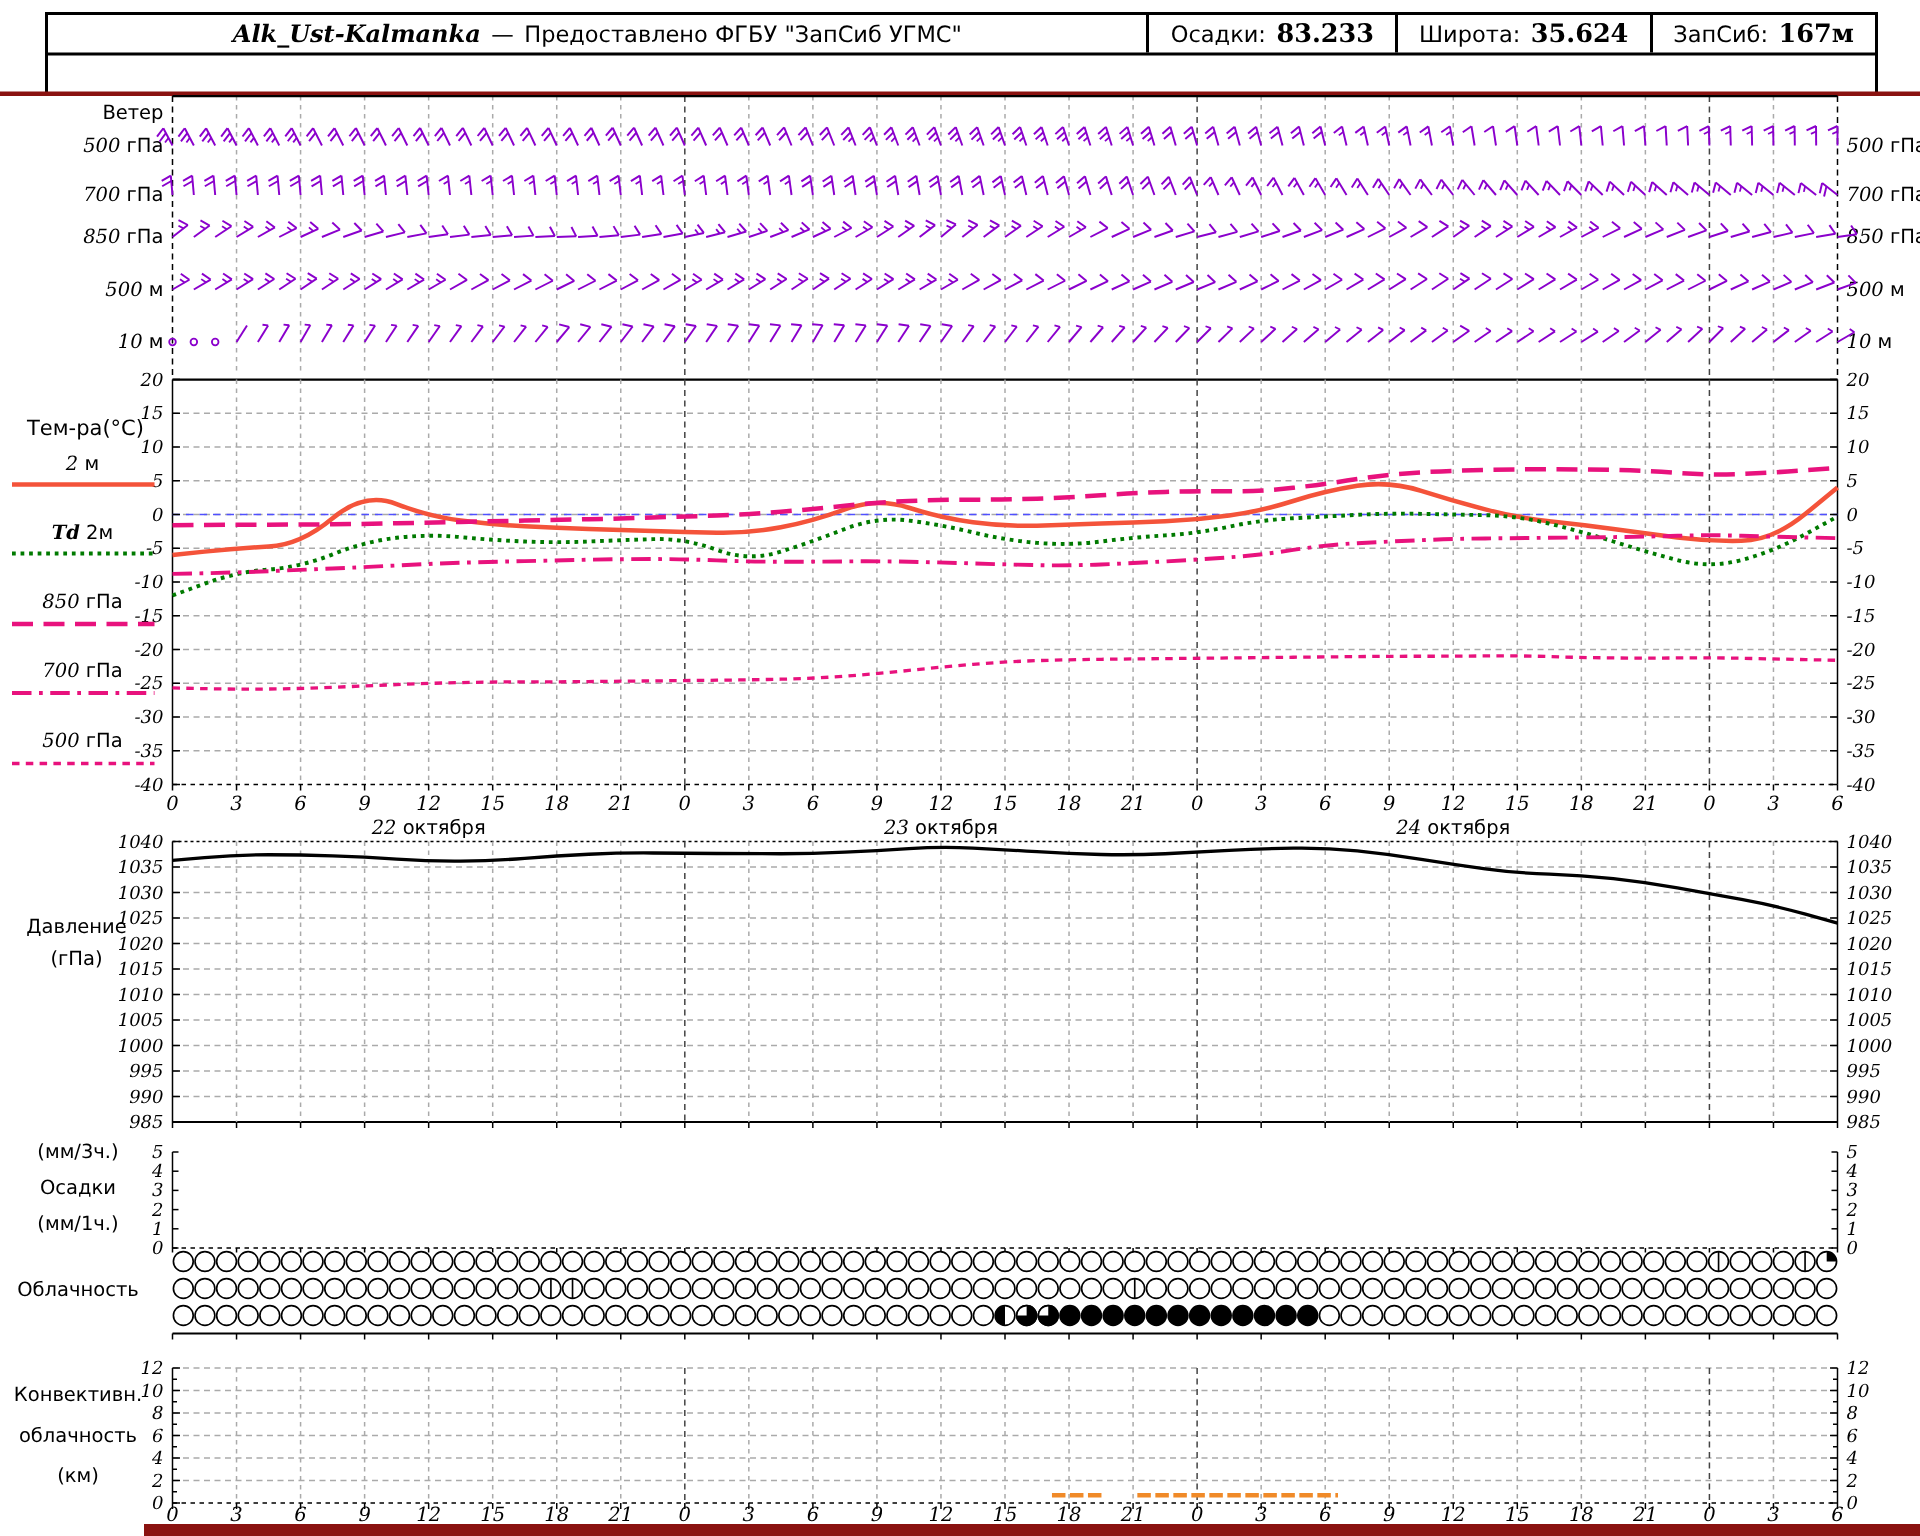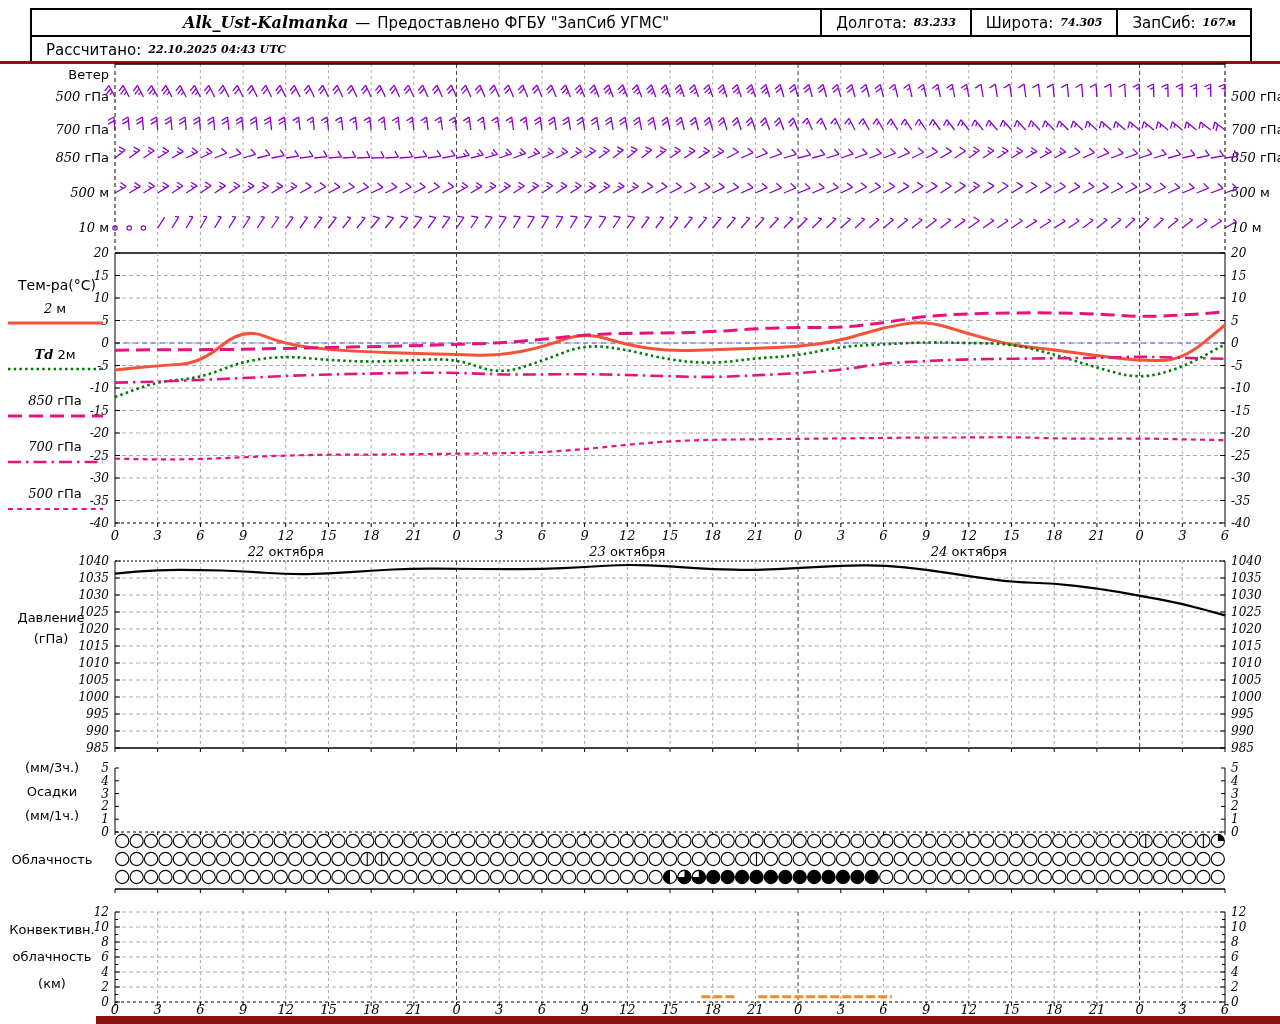--- a/index.html
+++ b/index.html
@@ -5,21 +5,21 @@
   html,body{margin:0;padding:0;background:#fff;}
   #page{position:relative;width:1280px;height:1024px;background:#fff;overflow:hidden;
         font-family:"DejaVu Sans",sans-serif;}
   .hdr{position:absolute;left:30px;top:8px;width:1218px;border:2px solid #000;background:#fff;text-align:center;}
   .hrow{display:flex;height:25px;align-items:stretch;font-size:15px;white-space:nowrap;}
   .hrow + .hrow{border-top:2px solid #000;}
   .hcell{display:flex;align-items:center;justify-content:center;gap:7px;padding:0 14px;}
   .hcell + .hcell{border-left:2px solid #000;}
   .grow{flex:1;}
   .station{font-family:"DejaVu Serif",serif;font-style:italic;font-weight:bold;font-size:16px;}
-  .val{font-family:"DejaVu Serif",serif;font-style:italic;font-weight:bold;font-size:11px;}
+  .val{font-family:"DejaVu Serif",serif;font-weight:bold;font-size:17px;}
   .model-name{font-family:"DejaVu Serif",serif;font-weight:bold;}
   .accent-line{position:absolute;left:0;top:61px;width:1280px;height:3px;background:#8a1210;}
   .bottom-bar{position:absolute;left:96px;top:1016px;width:1184px;height:8px;background:#8a1210;}
   svg#plot{position:absolute;left:0;top:0;}
   
   .n  {font:italic 12px "DejaVu Serif",serif;fill:#000;}
   .n2 {font:italic 13px "DejaVu Serif",serif;fill:#000;}
   .t  {font:13px "DejaVu Sans",sans-serif;fill:#000;}
   .t14{font:14px "DejaVu Sans",sans-serif;fill:#000;}
   .tb {font:bold italic 13px "DejaVu Serif",serif;fill:#000;}
@@ -30,37 +30,33 @@
 <div id="page">
 
   <div class="hdr">
     <div class="hrow">
       <div class="hcell grow">
         <span class="station">Alk_Ust-Kalmanka</span>
         <span>—</span>
         <span>Предоставлено ФГБУ "ЗапСиб УГМС"</span>
       </div>
       <div class="hcell">
-        <span>Долгота:</span>
+        <span>Осадки:</span>
         <span class="val">83.233</span>
       </div>
       <div class="hcell">
         <span>Широта:</span>
-        <span class="val">74.305</span>
+        <span class="val">35.624</span>
       </div>
       <div class="hcell">
         <span>ЗапСиб:</span>
         <span class="val">167м</span>
       </div>
     </div>
     <div class="hrow">
-      <div class="hcell">
-        <span>Рассчитано:</span>
-        <span class="val">22.10.2025 04:43 UTC</span>
-      </div>
     </div>
   </div>
 
   <div class="accent-line"></div>
 
   <svg id="plot" width="1280" height="1024">
       <g>
         <line x1="115" y1="64" x2="115" y2="250" stroke="#000" stroke-width="1" stroke-dasharray="4,3"></line>
         <line x1="157.69230769230768" y1="64" x2="157.69230769230768" y2="250" stroke="#aaaaaa" stroke-width="1" stroke-dasharray="3,3"></line>
         <line x1="200.3846153846154" y1="64" x2="200.3846153846154" y2="250" stroke="#aaaaaa" stroke-width="1" stroke-dasharray="3,3"></line>

